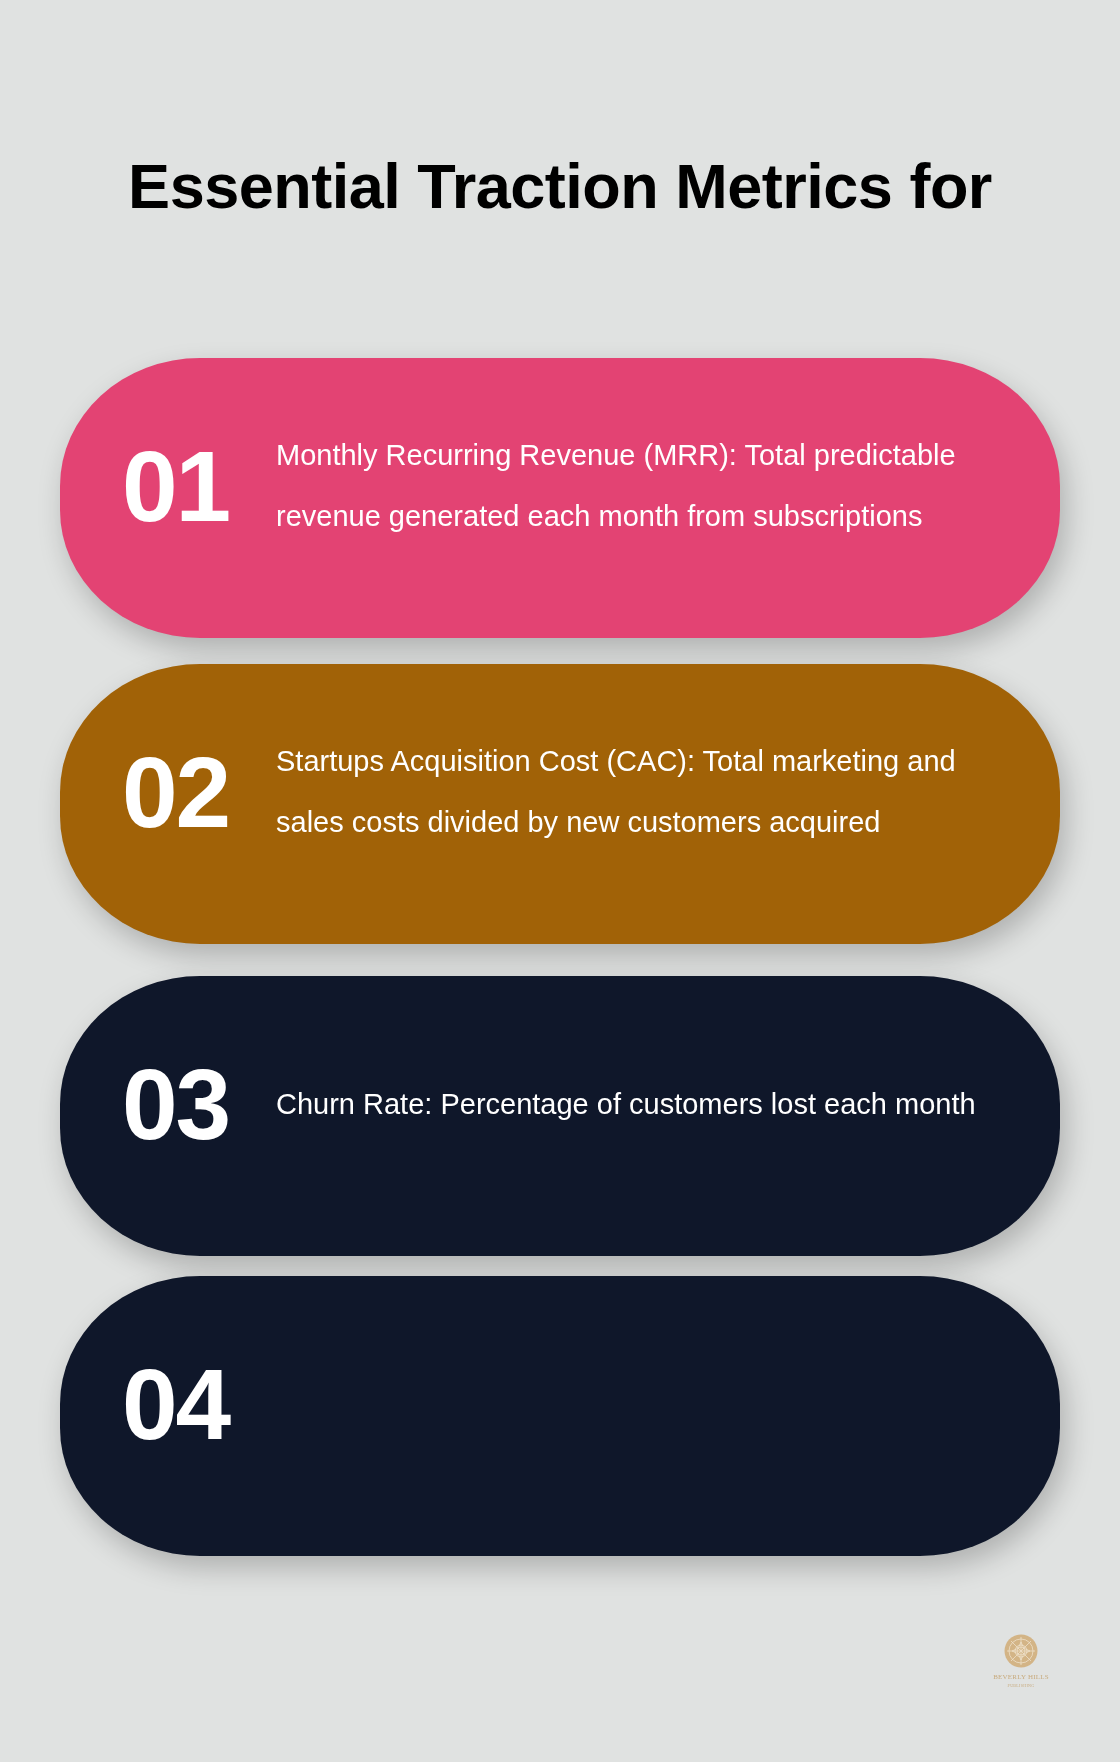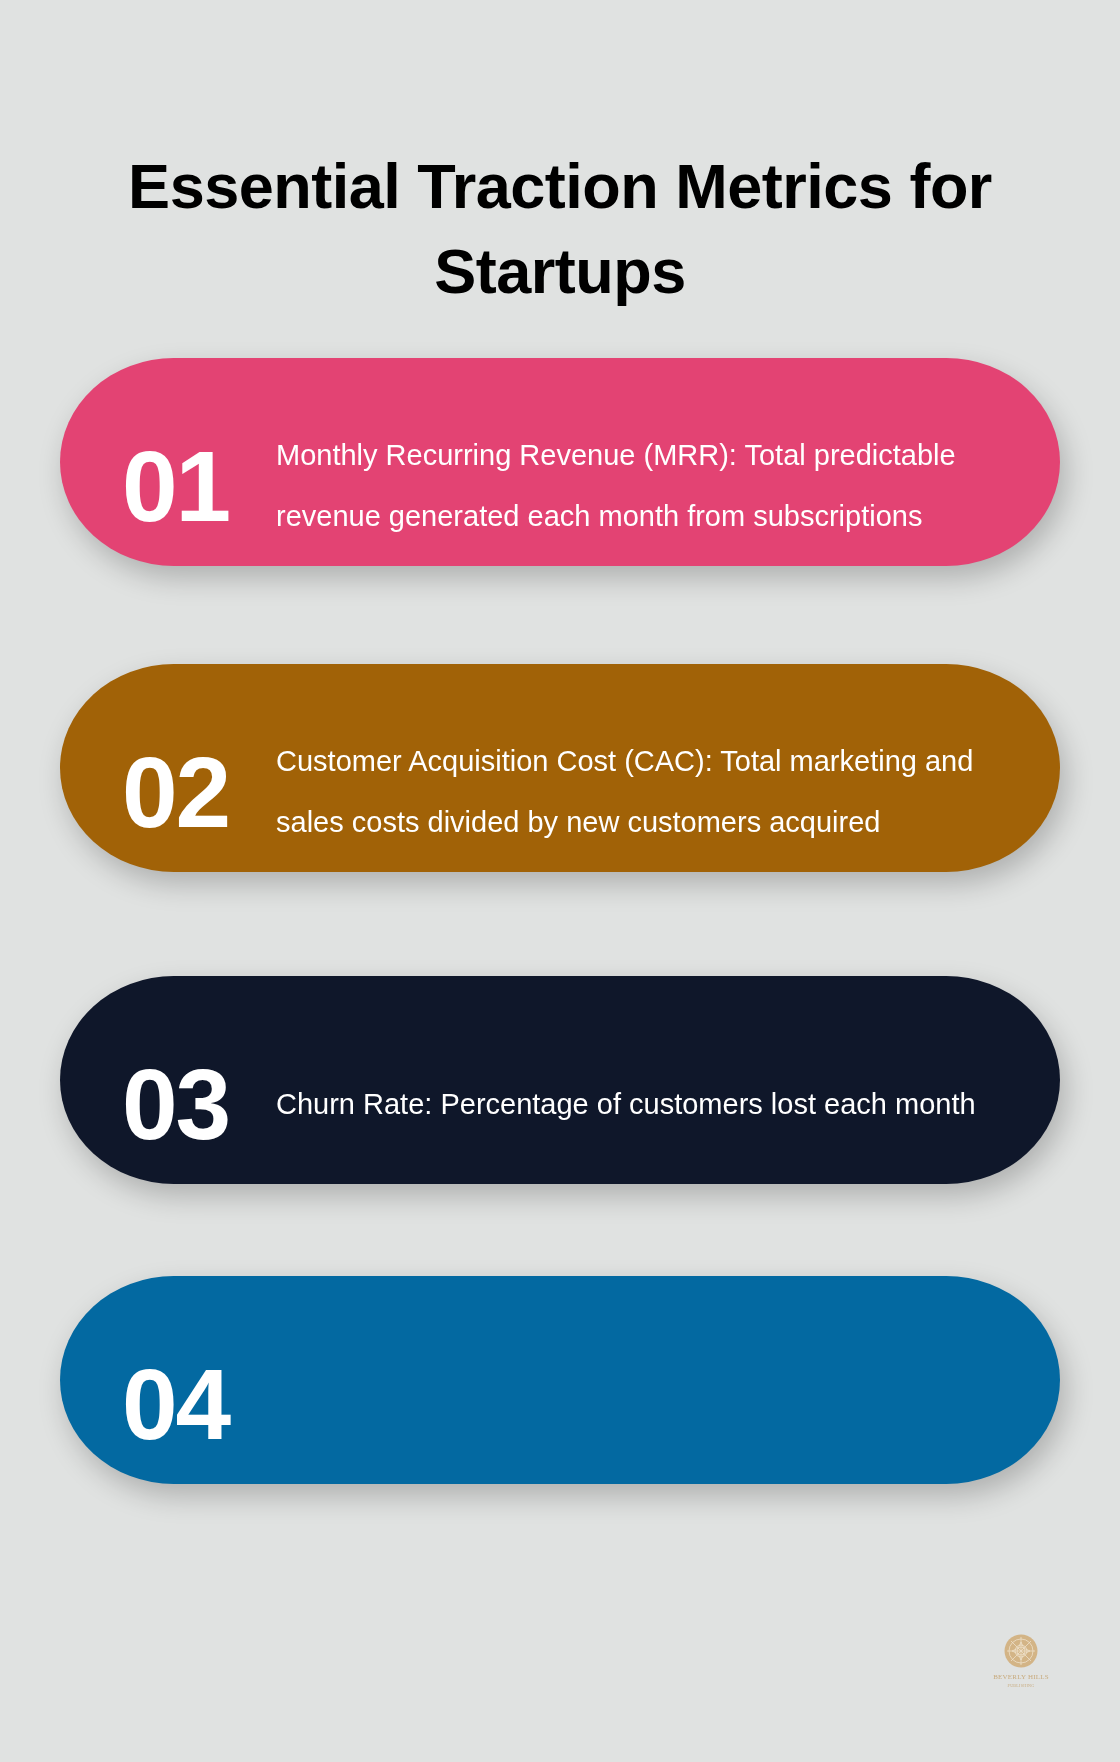--- a/index.html
+++ b/index.html
@@ -25,21 +25,21 @@
     font-size: 63px;
     line-height: 85px;
     color: #000000;
     letter-spacing: -0.5px;
   }
   .title span { display: block; }
   .pill {
     position: absolute;
     left: 60px;
     width: 1000px;
-    height: 208px;
+    height: 280px;
     border-radius: 140px / 128px;
     box-shadow: 6px 12px 28px rgba(0,0,0,0.22);
   }
   .pill .num {
     position: absolute;
     left: 62px;
     top: 0;
     height: 256px;
     display: flex;
     align-items: center;
@@ -100,45 +100,44 @@
     letter-spacing: 0.3px;
     color: #c8ab7e;
     white-space: nowrap;
   }
 </style>
 </head>
 <body style="background: rgb(224, 226, 225);">
 
 <h1 class="title">
   <span>Essential Traction Metrics for</span>
-  <span>Startups</span>
 </h1>
 
 <div class="pill" style="top: 358px; background: rgb(227, 67, 115);">
   <div class="num">01</div>
   <div class="desc">
     <span>Monthly Recurring Revenue (MRR): Total predictable revenue generated each month from subscriptions</span>
   </div>
 </div>
 
 <div class="pill" style="top: 664px; background: #a16207;">
   <div class="num">02</div>
   <div class="desc">
-    <span>Customer Acquisition Cost (CAC): Total marketing and sales costs divided by new customers acquired</span>
+    <span>Startups Acquisition Cost (CAC): Total marketing and sales costs divided by new customers acquired</span>
   </div>
 </div>
 
 <div class="pill" style="top: 976px; background: #0f172a;">
   <div class="num">03</div>
   <div class="desc">
     <span>Churn Rate: Percentage of customers lost each month</span>
   </div>
 </div>
 
-<div class="pill" style="top: 1276px; background: #0369a1;">
+<div class="pill" style="top: 1276px; background: #0f172a;">
   <div class="num">04</div>
 </div>
 
 <div class="logo">
   <svg class="mark" viewBox="0 0 34 34">
     <circle cx="17" cy="17" r="16.5" fill="#d3b486"></circle>
     <g stroke="#f2e8d6" stroke-width="0.8" fill="none" opacity="0.85">
       <circle cx="17" cy="17" r="12"></circle>
       <circle cx="17" cy="17" r="6"></circle>
       <path d="M17 3 L17 31 M3 17 L31 17 M7 7 L27 27 M27 7 L7 27"></path>

